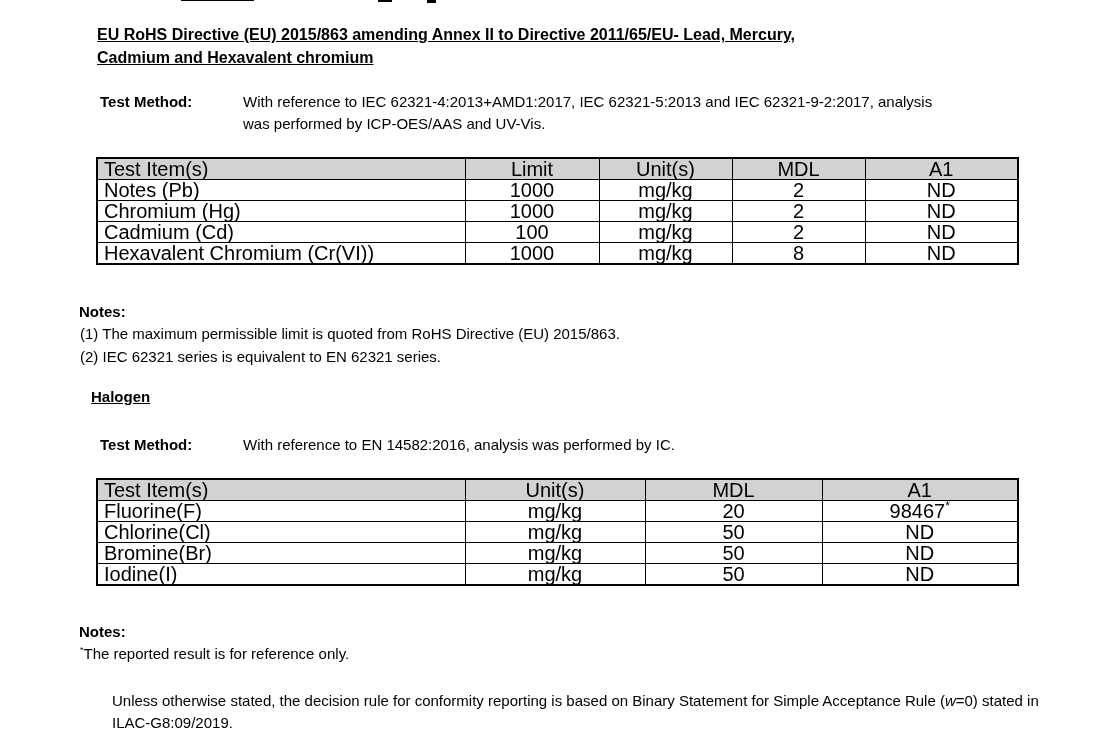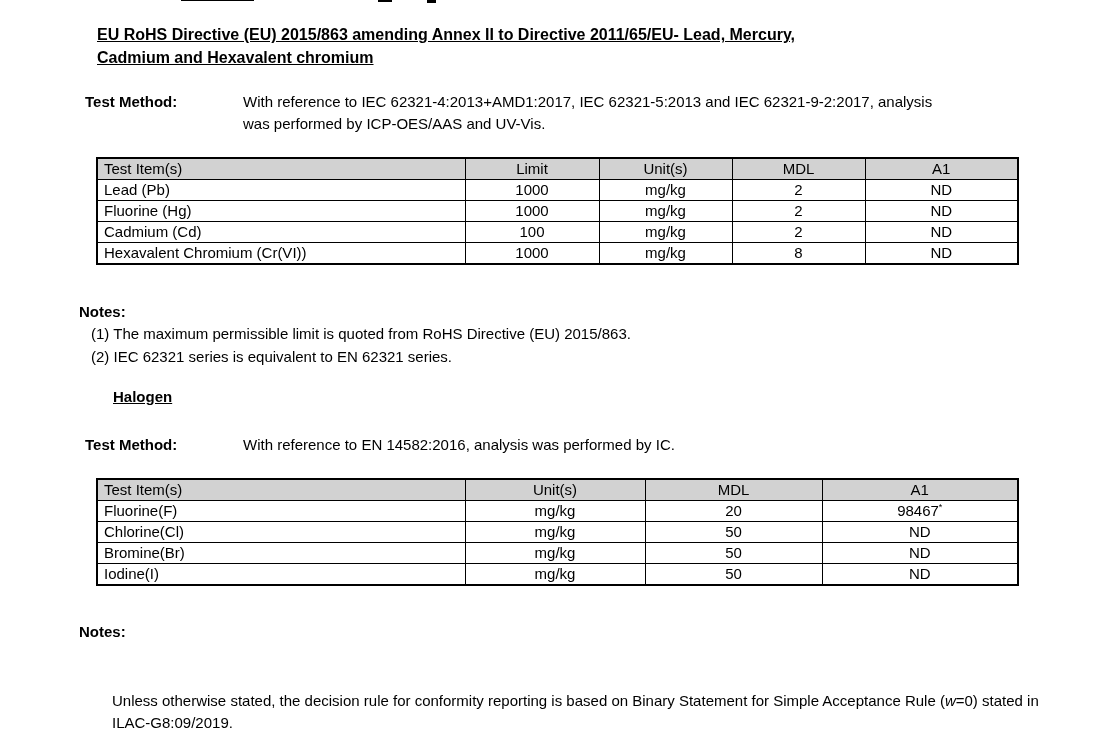--- a/index.html
+++ b/index.html
@@ -22,38 +22,38 @@
   .artifact { position: absolute; background: #000; }
 
   .doc-title {
     left: 97px; top: 23px;
     font-size: 16px; font-weight: bold; line-height: 23px;
   }
   .doc-title .t-line { text-decoration: underline; }
 
   .body-text { font-size: 15px; line-height: 22px; }
 
-  .tm-label { left: 85px; font-weight: bold; }
+  .tm-label { left: 100px; font-weight: bold; }
   .tm-text  { left: 243px; }
   .tm1-text { width: 720px; }
 
   .section-heading {
-    left: 113px;
+    left: 91px;
     font-size: 15px; font-weight: bold;
     text-decoration: underline;
   }
 
   .notes-label { left: 79px; font-weight: bold; }
-  .note-line   { left: 91px; }
+  .note-line   { left: 80px; }
 
   table.results {
     border-collapse: collapse;
     table-layout: fixed;
     border: 2px solid #000;
-    font-size: 15px;
+    font-size: 20px;
   }
   table.results th, table.results td {
     border: 1px solid #000;
     height: 20px;
     line-height: 18px;
     padding: 0 6px;
     text-align: center;
     vertical-align: middle;
     font-weight: normal;
     overflow: hidden;
@@ -101,28 +101,28 @@
         <tr>
           <th>Test Item(s)</th>
           <th>Limit</th>
           <th>Unit(s)</th>
           <th>MDL</th>
           <th>A1</th>
         </tr>
       </thead>
       <tbody>
         <tr>
-          <td>Lead (Pb)</td>
+          <td>Notes (Pb)</td>
           <td>1000</td>
           <td>mg/kg</td>
           <td>2</td>
           <td>ND</td>
         </tr>
         <tr>
-          <td>Fluorine (Hg)</td>
+          <td>Chromium (Hg)</td>
           <td>1000</td>
           <td>mg/kg</td>
           <td>2</td>
           <td>ND</td>
         </tr>
         <tr>
           <td>Cadmium (Cd)</td>
           <td>100</td>
           <td>mg/kg</td>
           <td>2</td>
@@ -184,16 +184,17 @@
         <tr>
           <td>Iodine(I)</td>
           <td>mg/kg</td>
           <td>50</td>
           <td>ND</td>
         </tr>
       </tbody>
     </table>
 
   <div class="abs body-text notes-label" style="top:621px;">Notes:</div>
+  <div class="abs body-text note-line" style="top:643px;"><sup>*</sup><span>The reported result is for reference only.</span></div>
 
   <div class="abs body-text footer-para" style="top:690px;"><span>Unless otherwise stated, the decision rule for conformity reporting is based on Binary Statement for Simple Acceptance Rule (</span><span class="w-italic">w</span><span>=0) stated in ILAC-G8:09/2019.</span></div>
 
 </div>
 
 </body></html>

